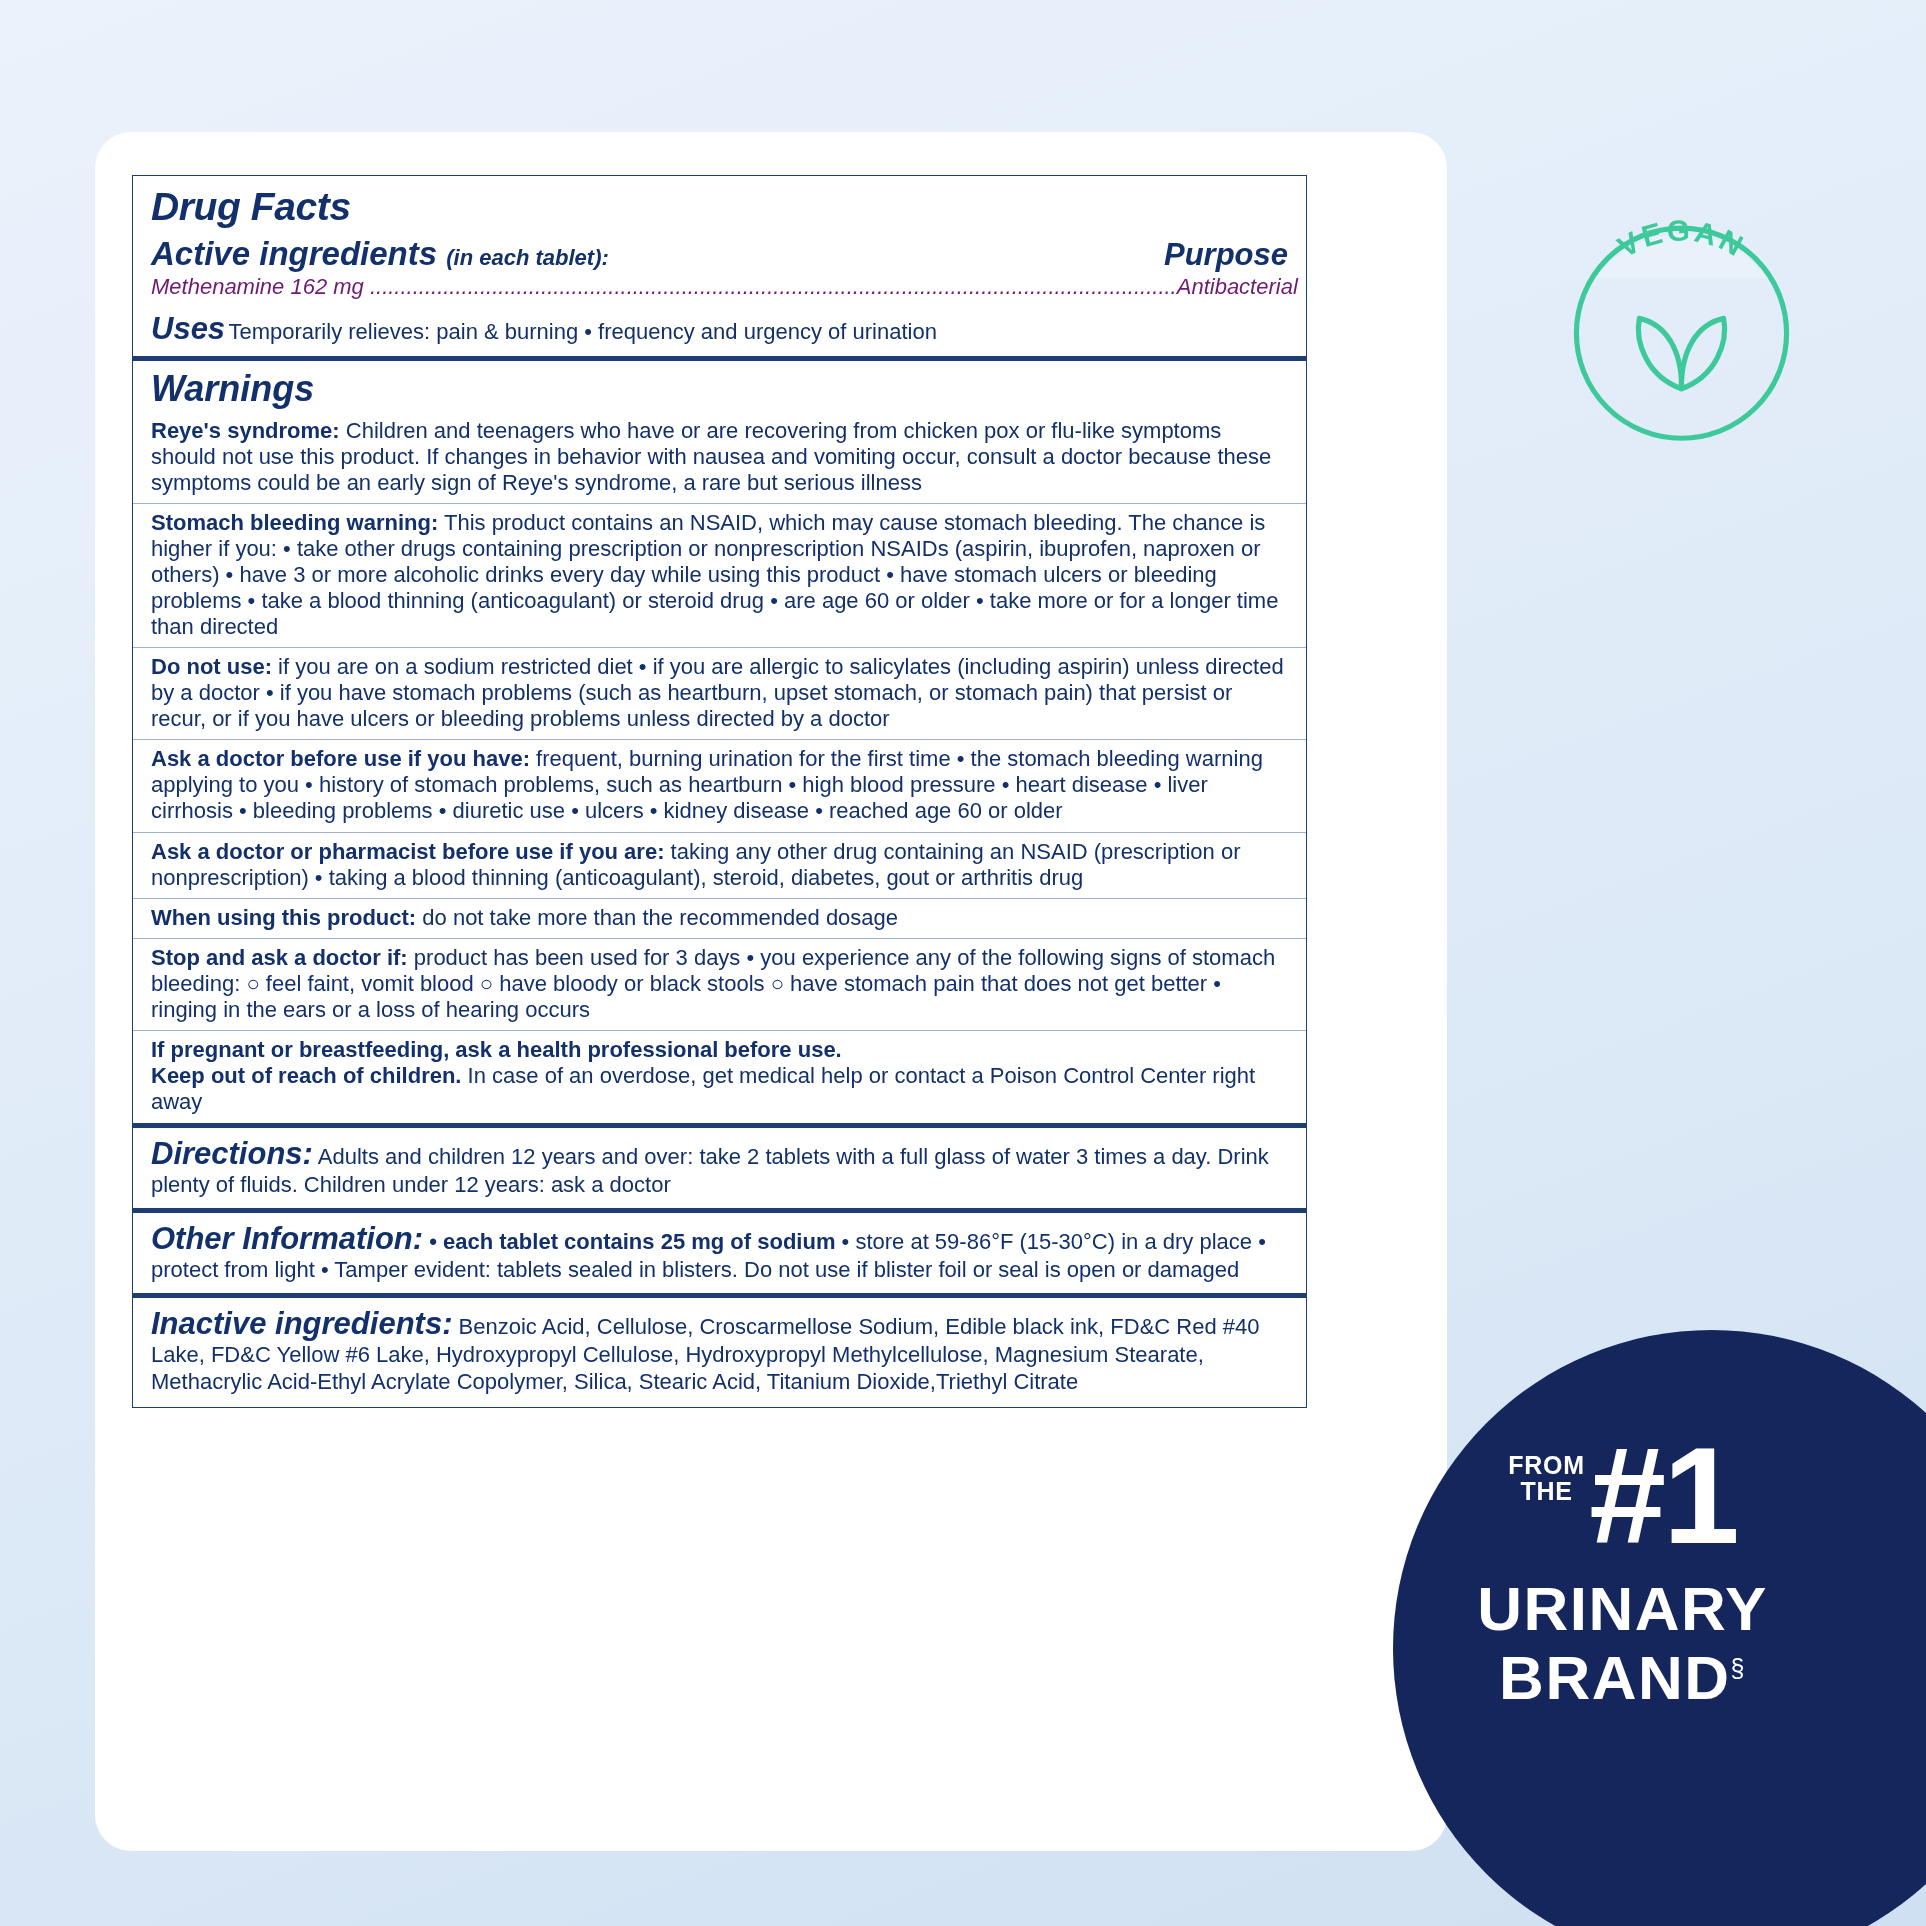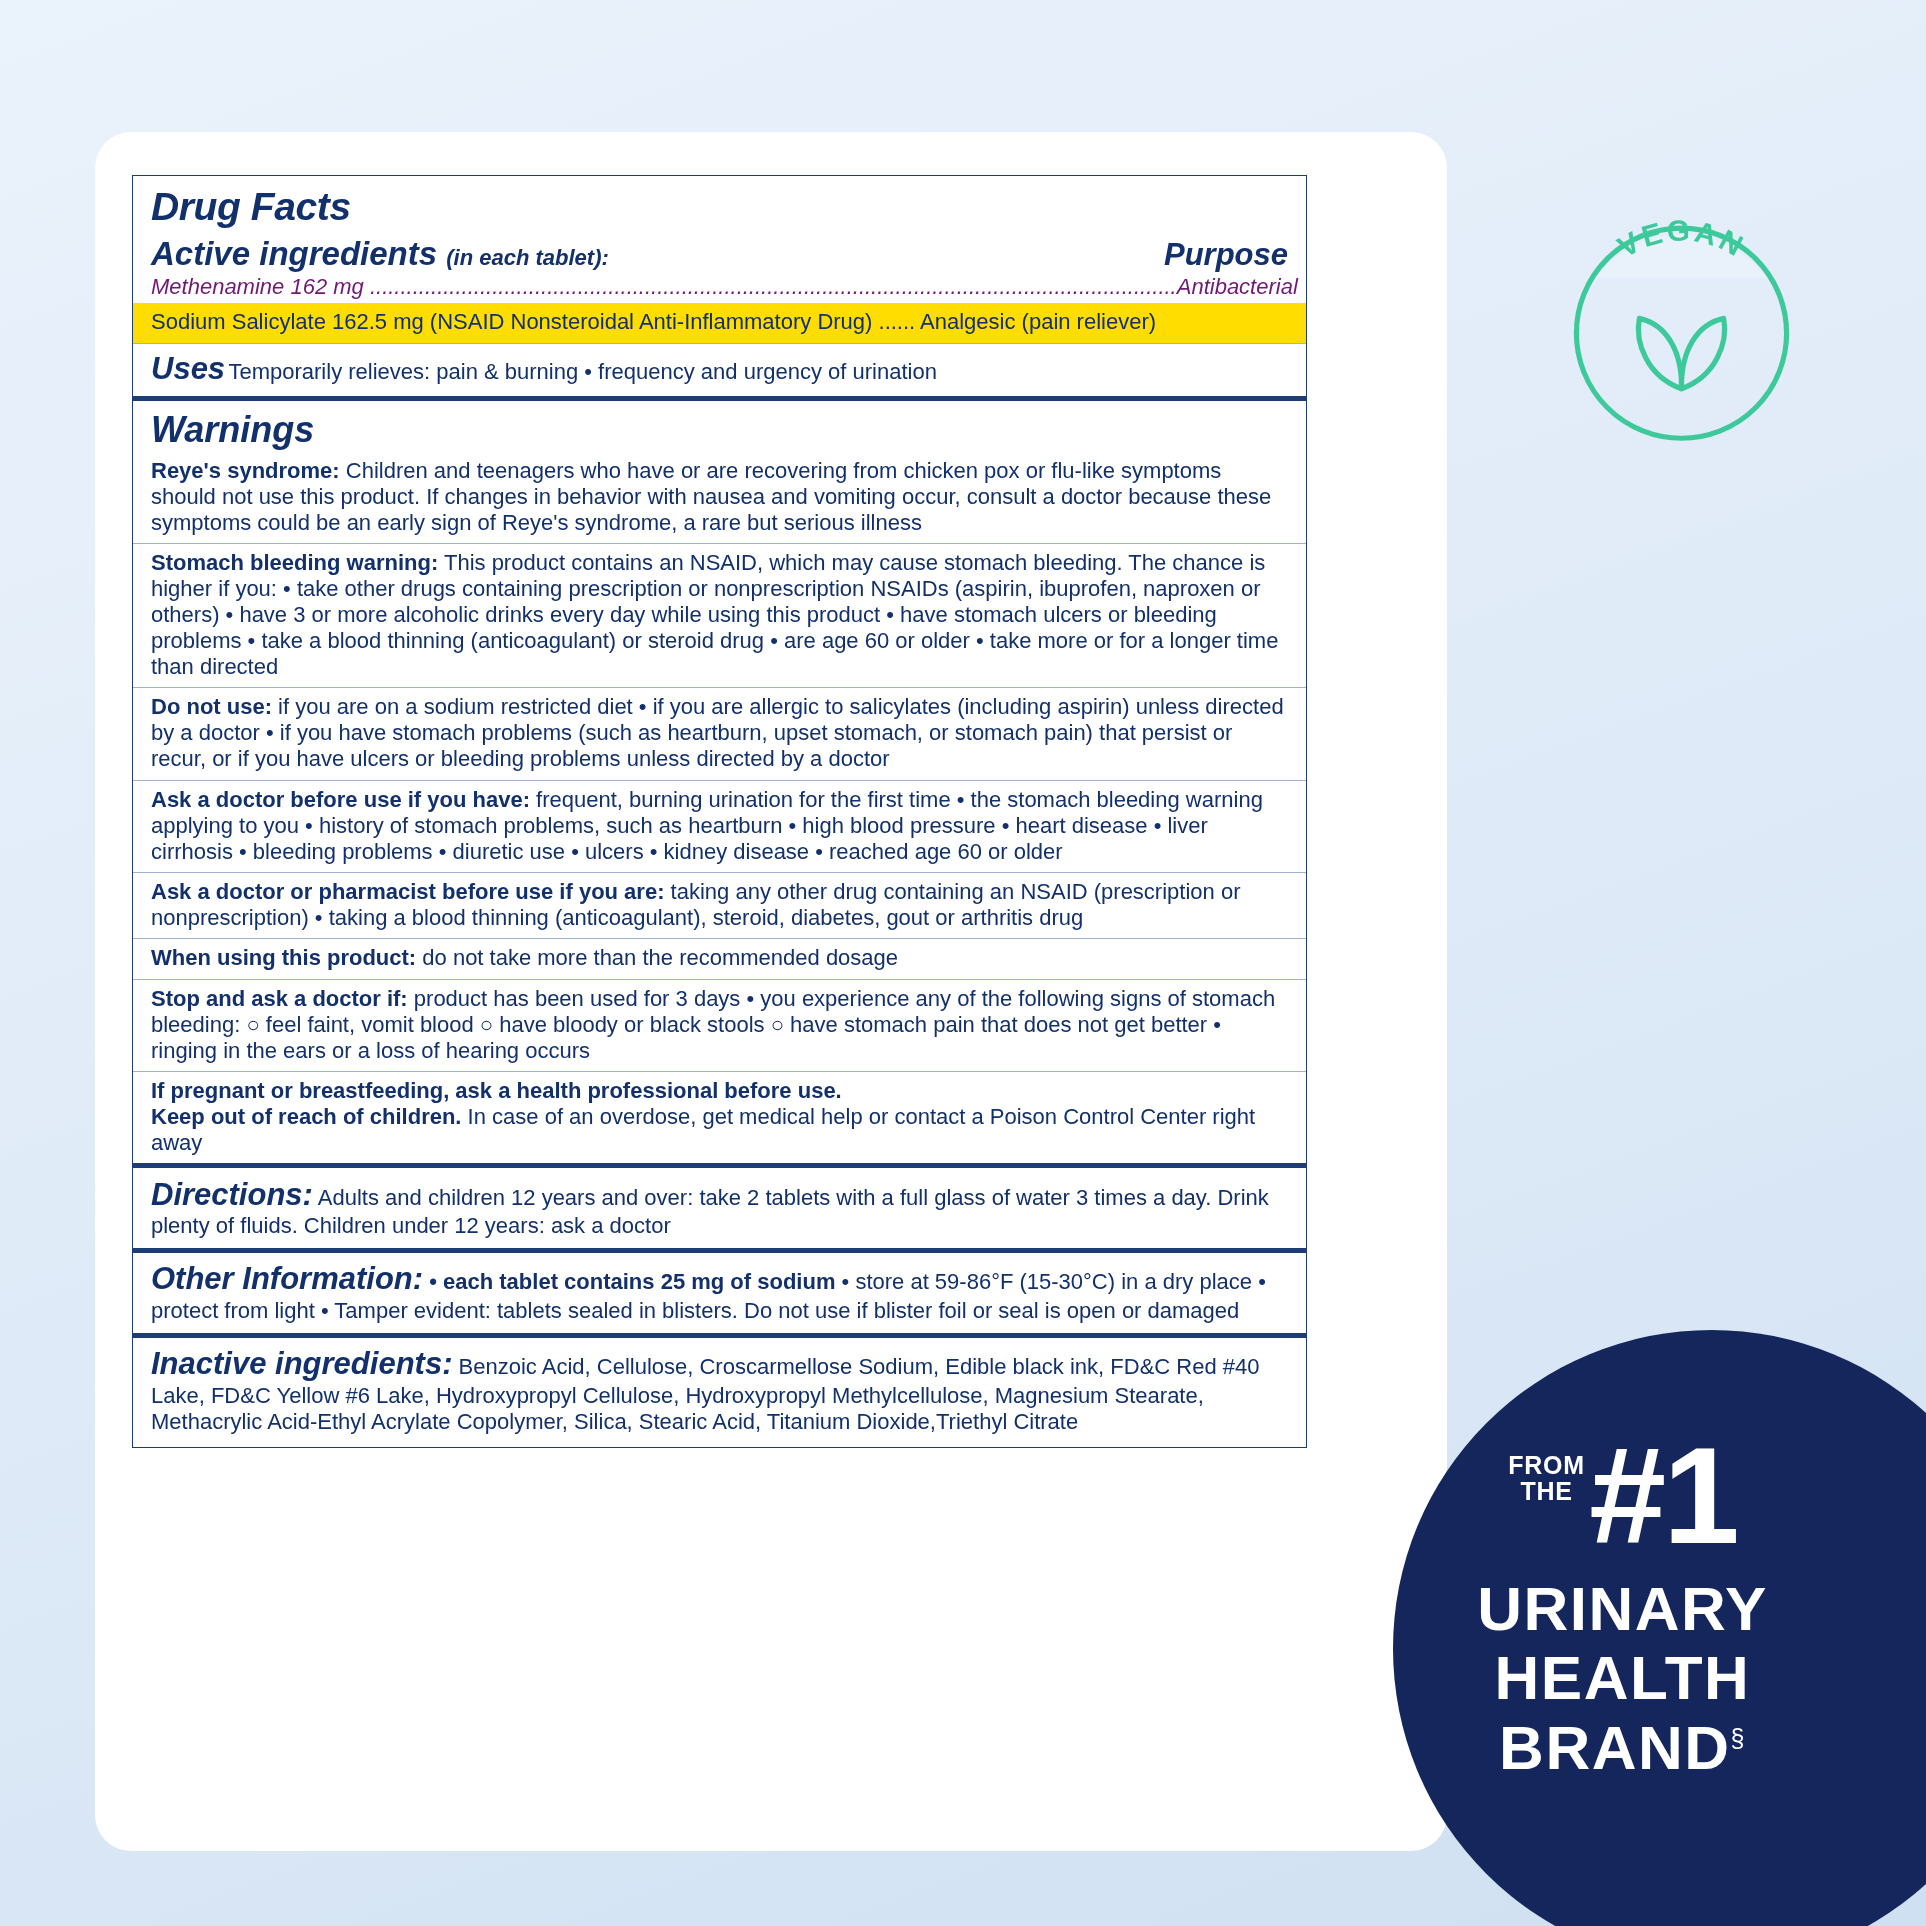--- a/index.html
+++ b/index.html
@@ -232,21 +232,20 @@
   <div class="ai-head">
     <div class="ai-left">
       <span>Active ingredients</span>
       <span class="sub">(in each tablet):</span>
     </div>
     <div class="ai-right">Purpose</div>
   </div>
 
   <div class="dots-line"><span>Methenamine 162 mg</span><span class="dots"> ....................................................................................................................................</span><span>Antibacterial</span></div>
 
-  <div class="highlight">Sodium Salicylate 162.5 mg (NSAID Nonsteroidal Anti-Inflammatory Drug) ...... Analgesic (pain reliever)</div>
 
   <div class="uses-row">
     <span class="uses-label">Uses</span>
     <span class="uses-text">Temporarily relieves: pain &amp; burning  • frequency and urgency of urination</span>
   </div>
 
   <div class="warn-title">Warnings</div>
 
   <div class="wblock">
     <b>Reye's syndrome:</b><span> Children and teenagers who have or are recovering from chicken pox or flu-like symptoms should not use this product. If changes in behavior with nausea and vomiting occur, consult a doctor because these symptoms could be an early sign of Reye's syndrome, a rare but serious illness</span>
@@ -314,17 +313,16 @@
 
 <div class="brand">
   <div class="brand-inner">
     <span class="from-the">
       <span>FROM</span><br>
       <span>THE</span>
     </span><span class="hash-one">#1</span>
   </div>
   <div class="brand-lines">
     <div>URINARY</div>
-    <div>HEALTH</div>
     <div><span>BRAND</span><span class="sup">§</span></div>
   </div>
 </div>
 
 
 </body></html>

